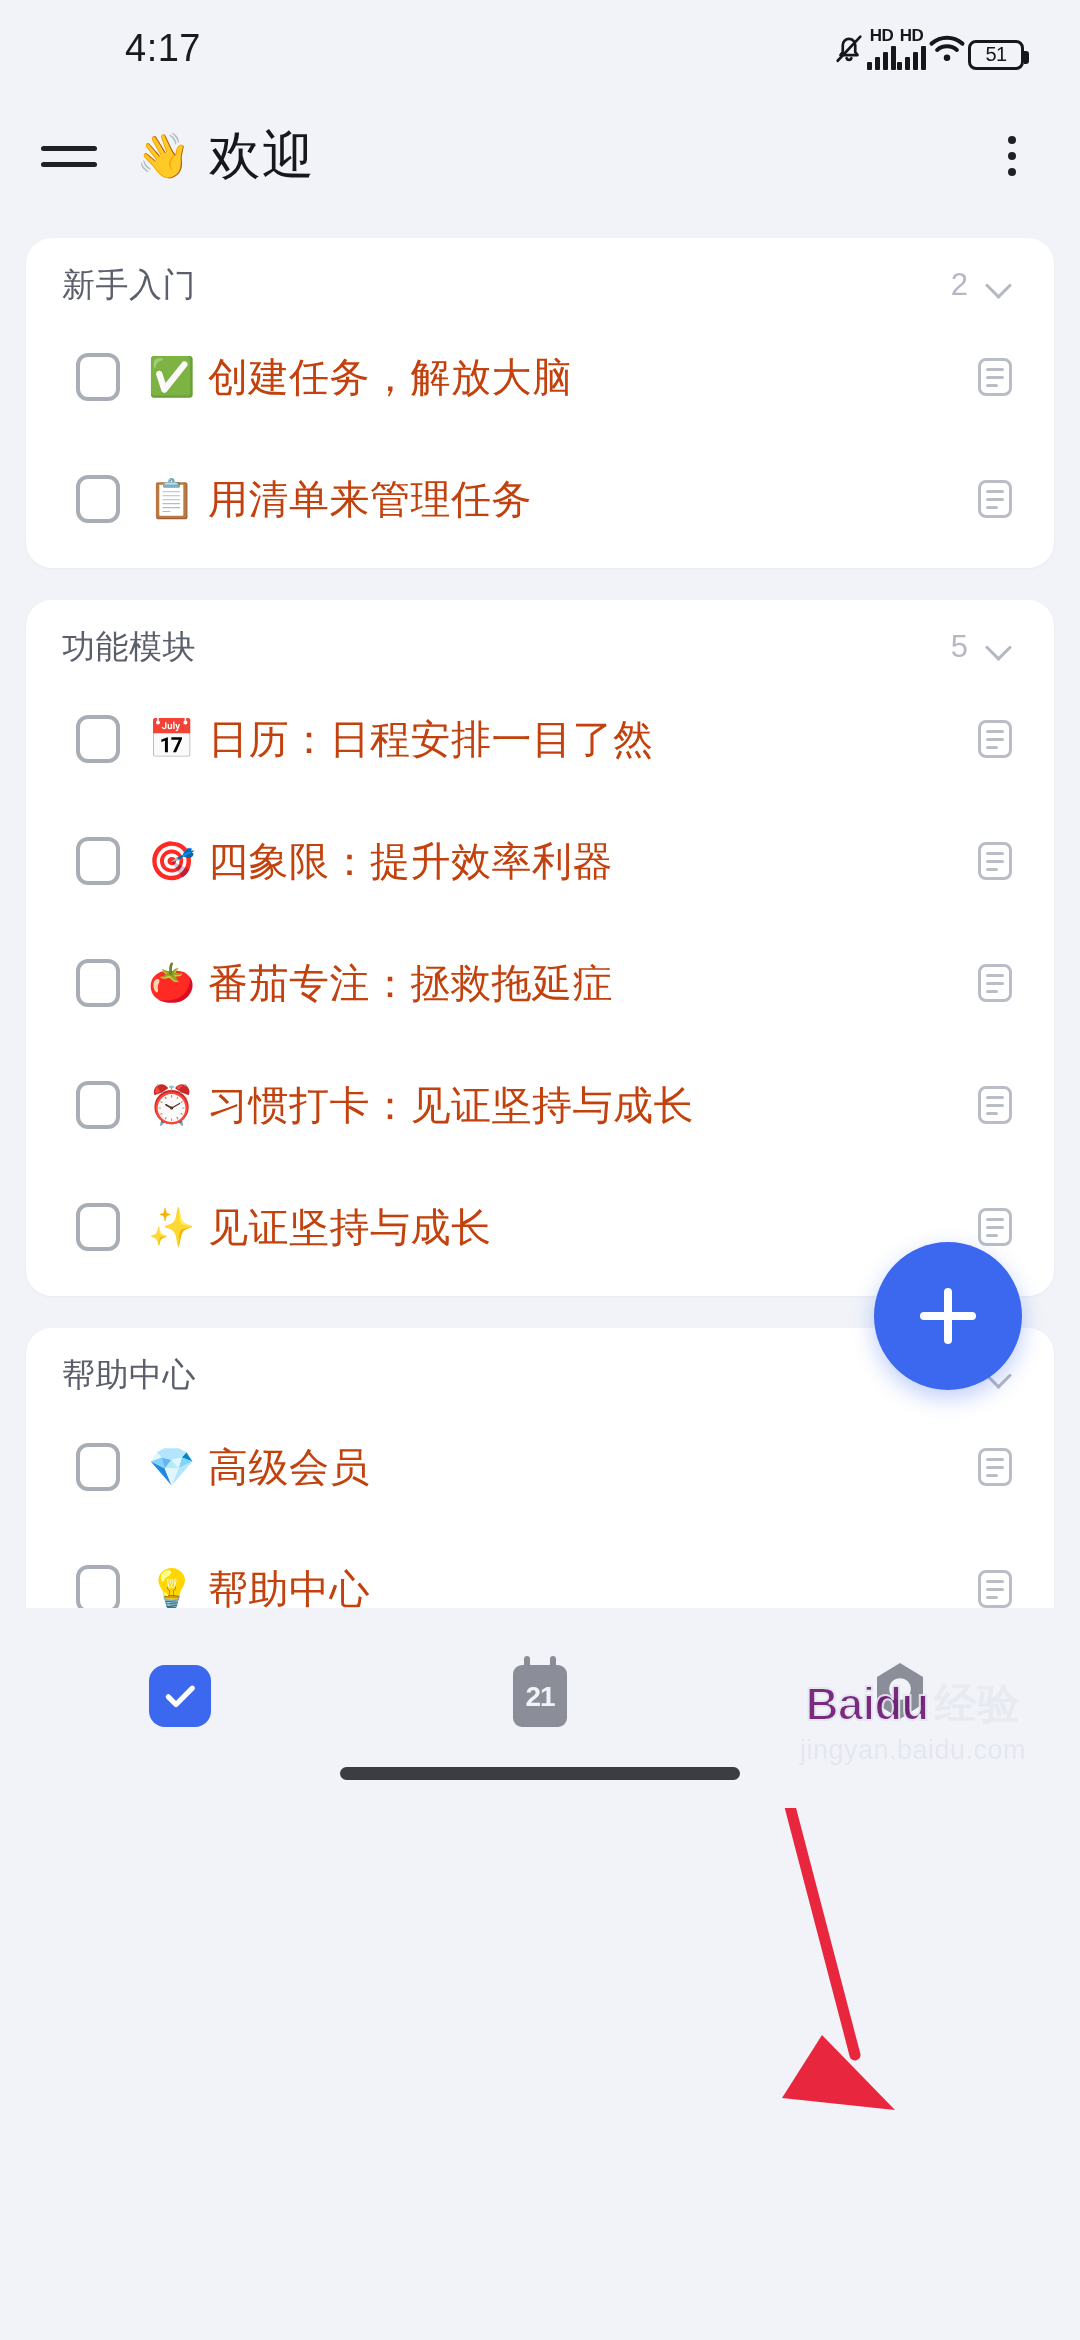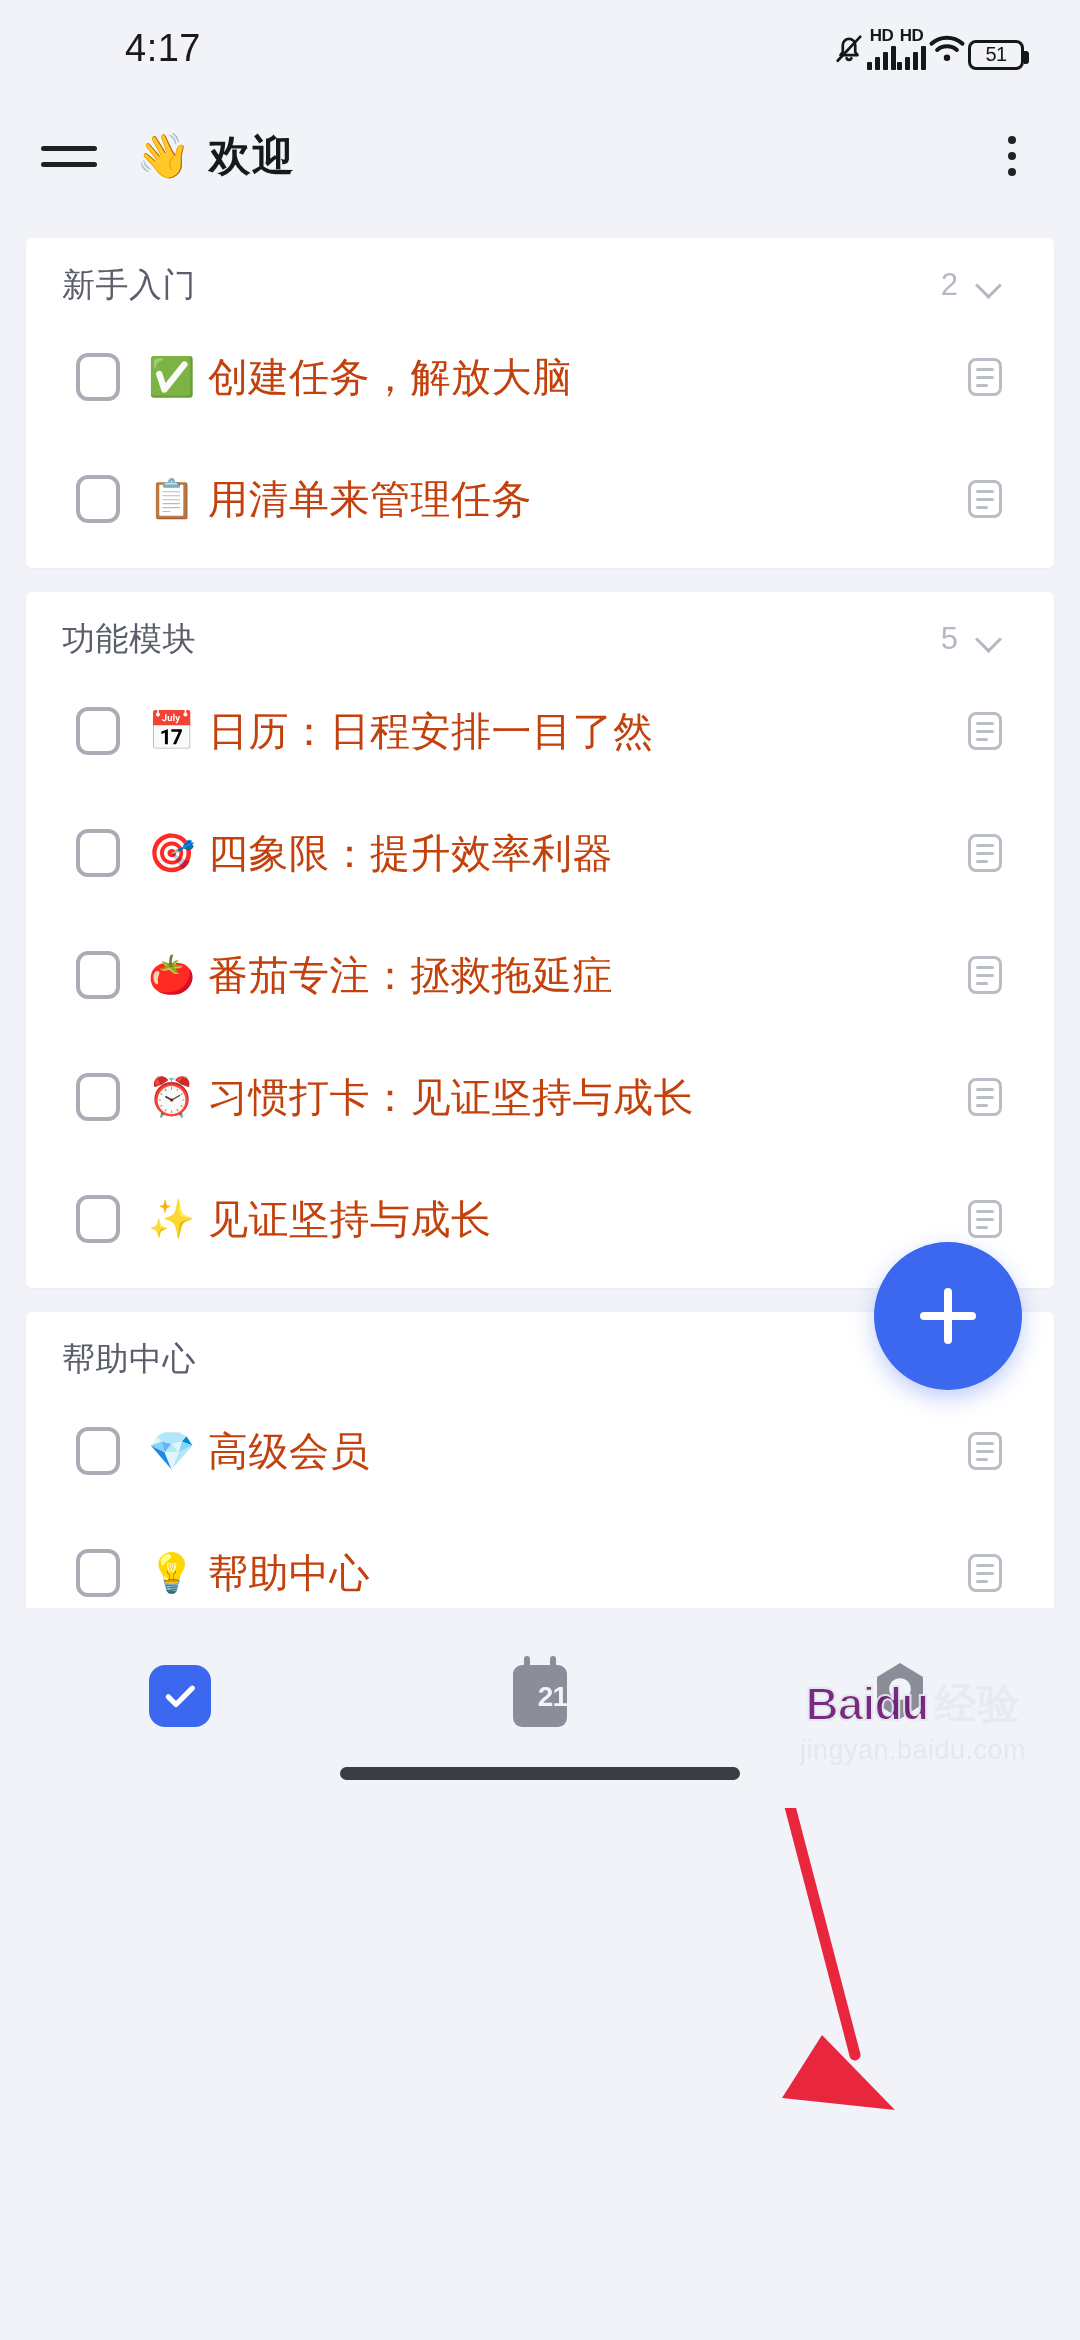--- a/index.html
+++ b/index.html
@@ -69,36 +69,36 @@
     width: 66px; height: 66px;
     display:flex; flex-direction:column; justify-content:center; gap:11px;
     padding: 0 5px;
     cursor:pointer;
   }
   .hamburger i { display:block; height:5px; background:#1e2024; border-radius:3px; }
   .title-wrap {
     display:flex; align-items:center; gap:18px; margin-left: 34px;
   }
   .title-emoji { font-size: 44px; line-height: 1; }
-  .title-text { font-size: 42px; color:#16181c; font-weight:700; letter-spacing:1px;}
+  .title-text { font-size: 52px; color:#16181c; font-weight:400; letter-spacing:1px;}
   .appbar-spacer { flex:1; }
   .kebab {
     width:56px; height:66px;
     display:flex; flex-direction:column; align-items:center; justify-content:center; gap:8px;
     cursor:pointer;
   }
   .kebab i { width:8px; height:8px; border-radius:50%; background:#1e2024; display:block; }
 
   
   .scroll { padding: 22px 26px 0 26px; }
   .card {
     background:#ffffff;
-    border-radius: 6px;
-    margin-bottom: 24px;
-    padding: 0 18px 14px 0;
+    border-radius: 26px;
+    margin-bottom: 32px;
+    padding: 0 8px 14px 0;
     box-shadow: 0 1px 3px rgba(20,25,60,0.04);
   }
   .group-header {
     display:flex; align-items:center;
     height: 94px;
     padding: 0 34px 0 36px;
     cursor: pointer;
   }
   .group-title { font-size:33px; color:#5b5f6b; font-weight:400; letter-spacing:0.5px;}
   .gh-spacer { flex:1; }
@@ -203,21 +203,21 @@
     background:#3b68ef;
     border-radius: 16px;
     display:flex; align-items:center; justify-content:center;
   }
   .nav-check svg { display:block; }
   .nav-cal {
     width: 54px; height: 62px;
     background:#8b8e98;
     border-radius: 9px;
     position:relative;
-    display:flex; align-items:center; justify-content:flex-end;
+    display:flex; align-items:center; justify-content:center;
   }
   .nav-cal::before, .nav-cal::after {
     content:""; position:absolute; top:-9px;
     width:6px; height:12px; background:#8b8e98; border-radius:3px;
   }
   .nav-cal::before { left:11px; }
   .nav-cal::after { right:11px; }
   .nav-cal span {
     font-size:28px; color:#f1f3f8; font-weight:700; letter-spacing:-1px;
     margin-top: 2px;

